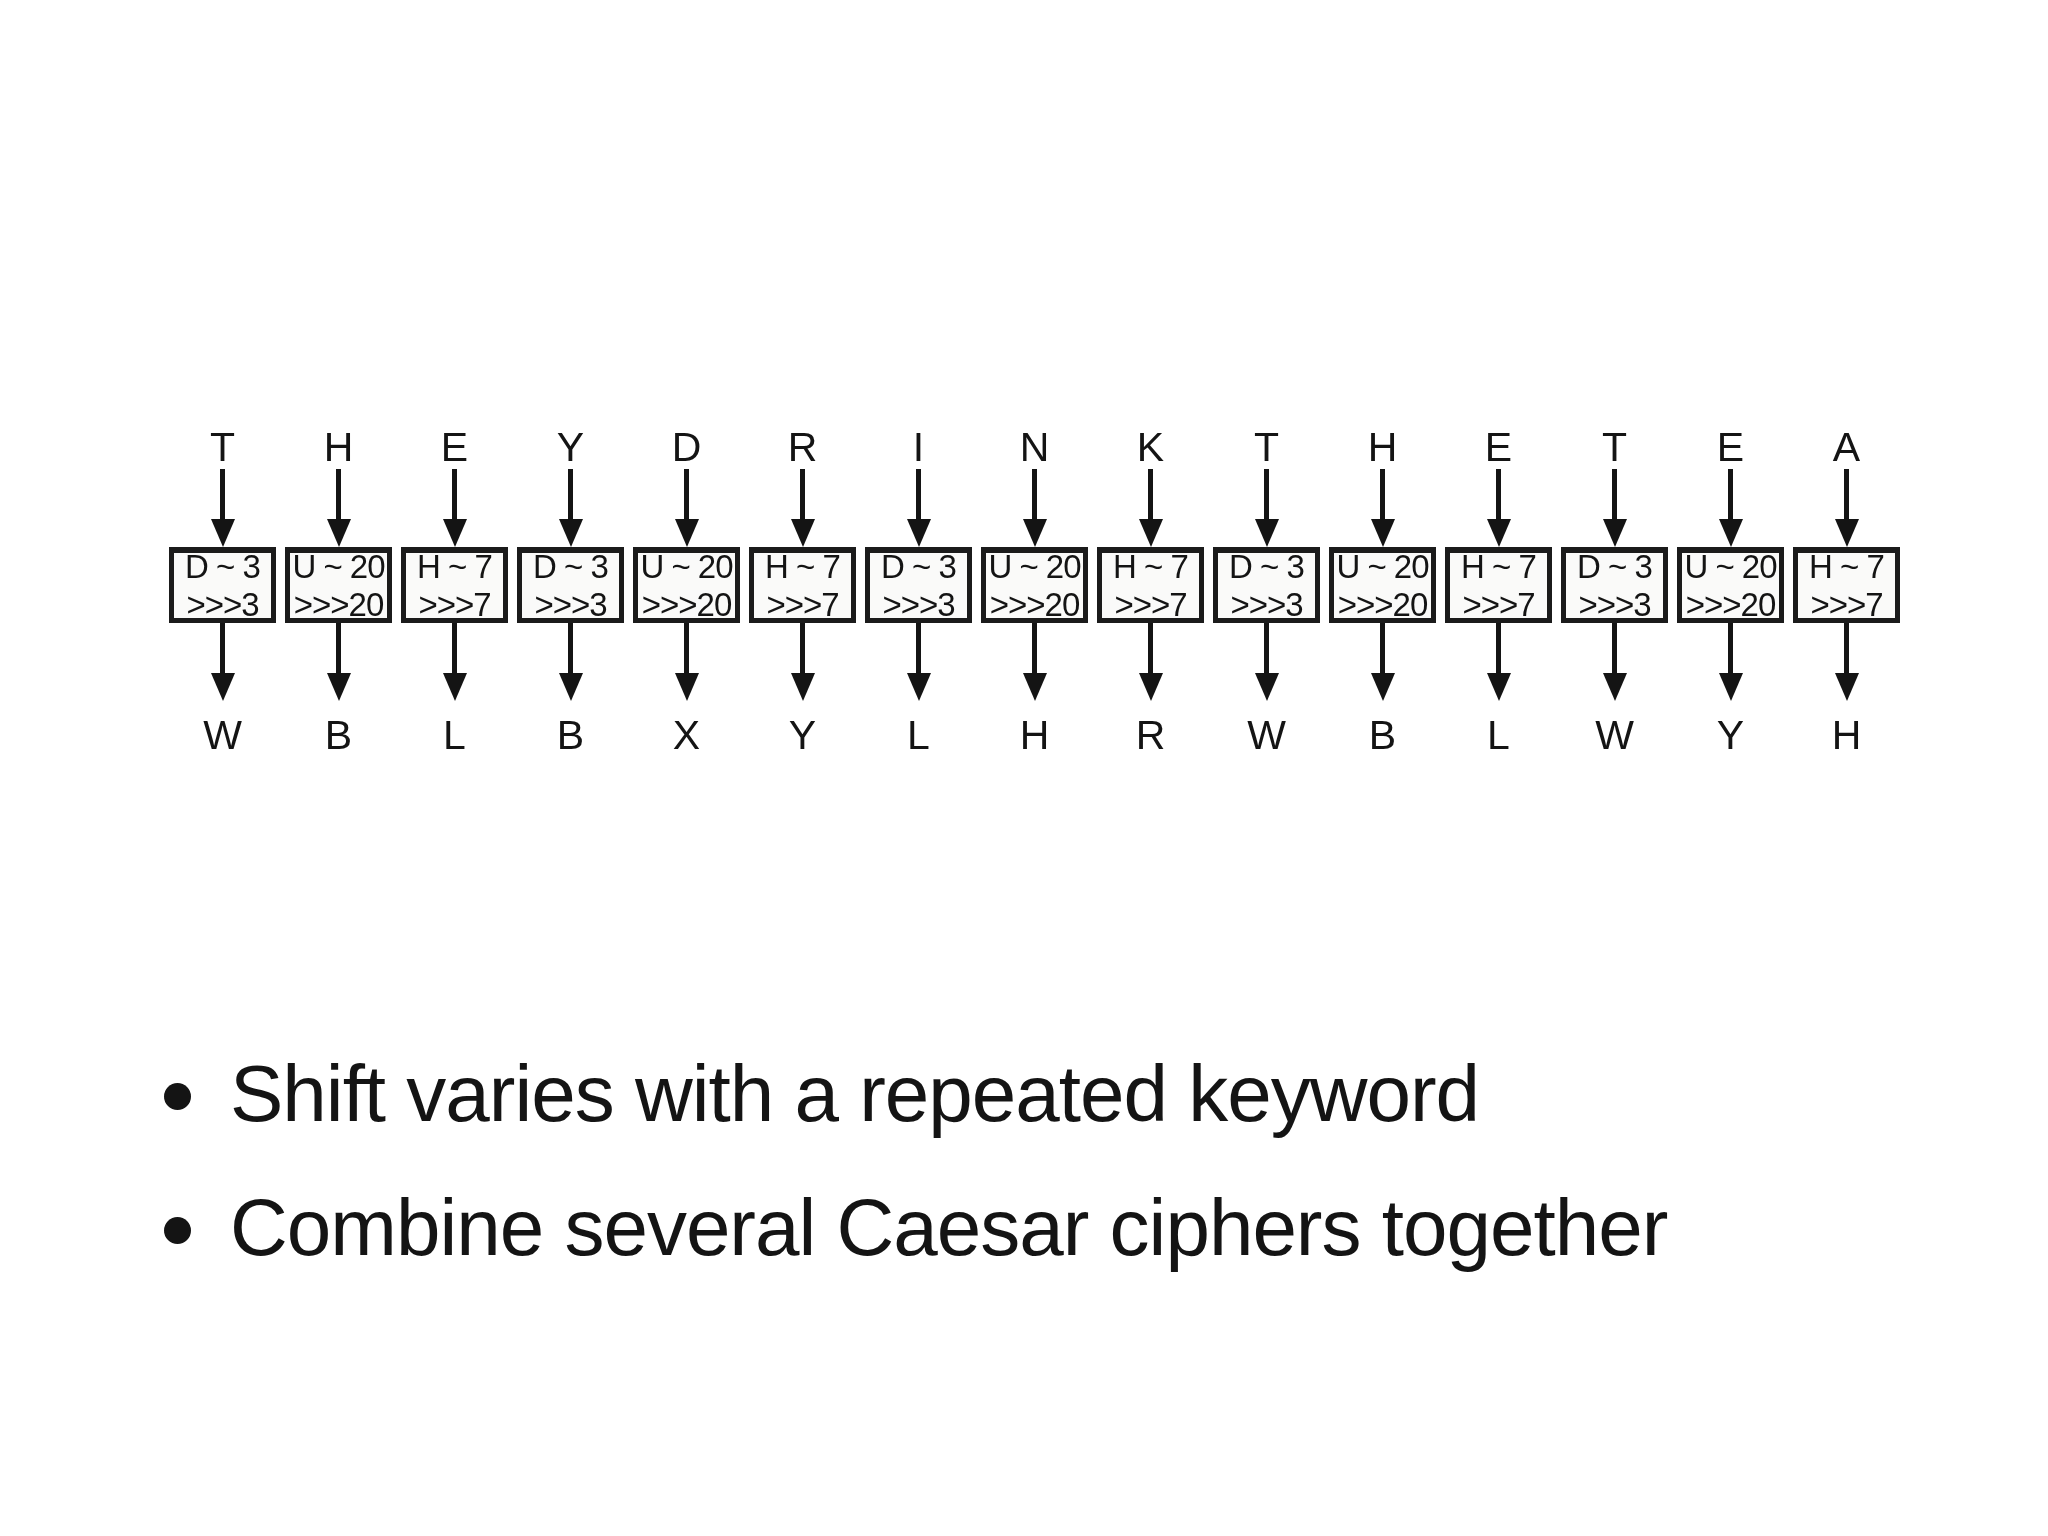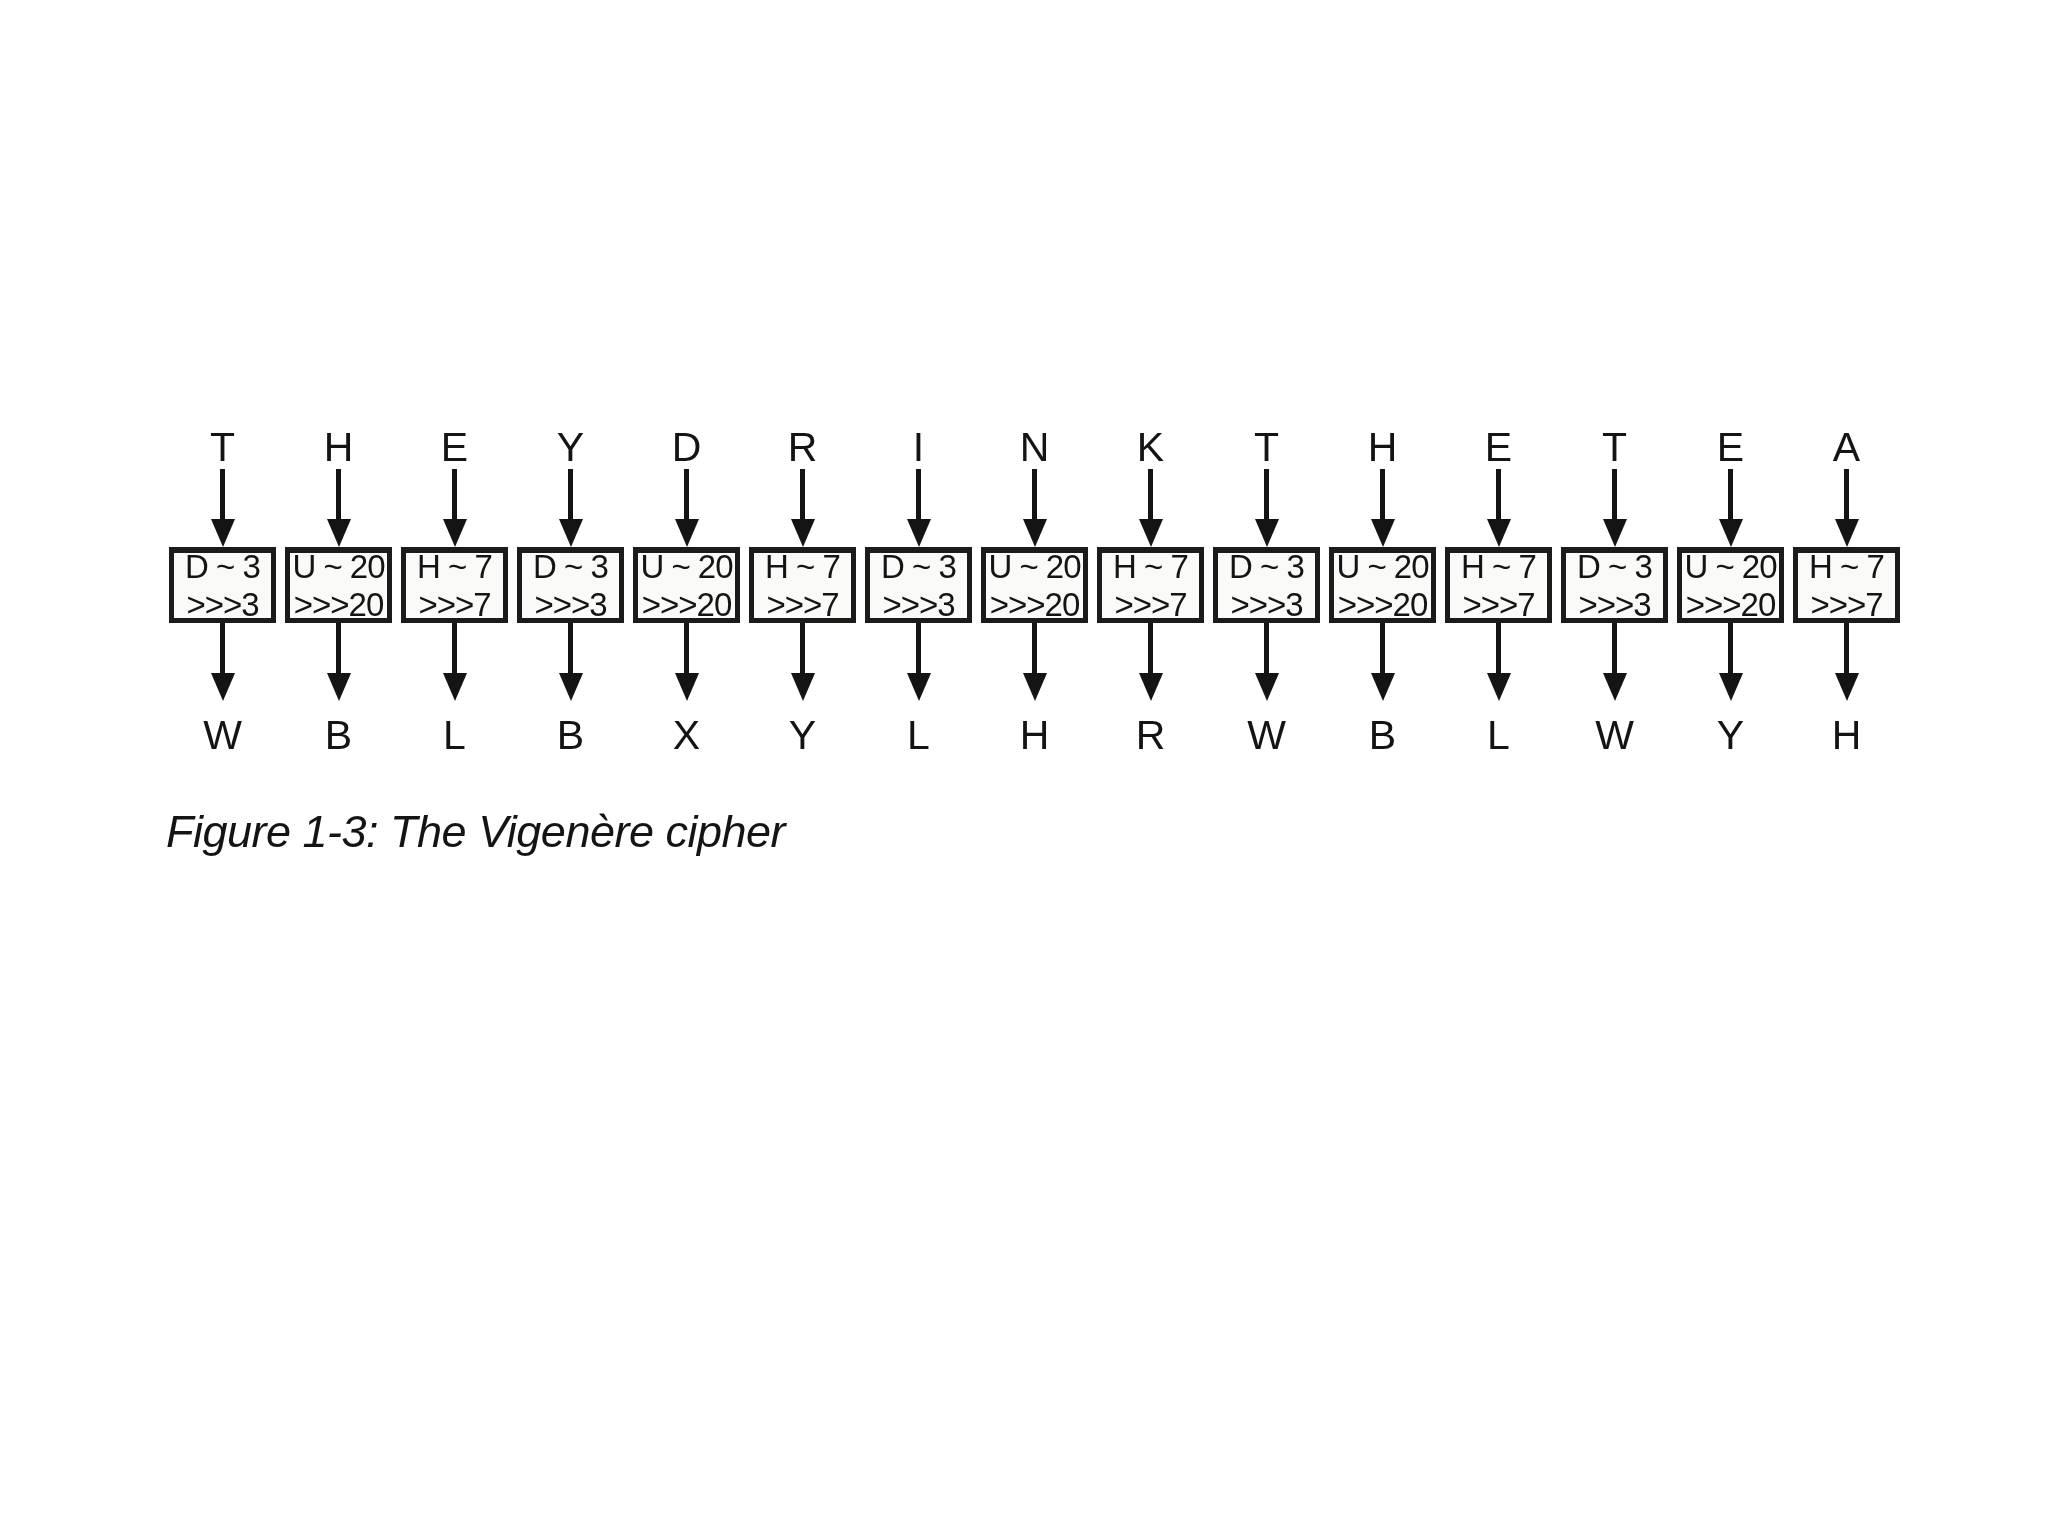--- a/index.html
+++ b/index.html
@@ -341,16 +341,25 @@
           </div>
           <div class="arrow">
             <div class="stem"></div>
             <div class="head"></div>
           </div>
           <div class="letter outL">H</div>
         </div>
       </div>
   </div>
 
-  <div class="caption">Figure 1-3: The Vigenère cipher</div>
-
+
+  <div class="bullets">
+    <div class="bullet">
+      <span class="dot"></span>
+      <span class="btext">Shift varies with a repeated keyword</span>
+    </div>
+    <div class="bullet">
+      <span class="dot"></span>
+      <span class="btext">Combine several Caesar ciphers together</span>
+    </div>
+  </div>
 
 </div>
 
 </body></html>

